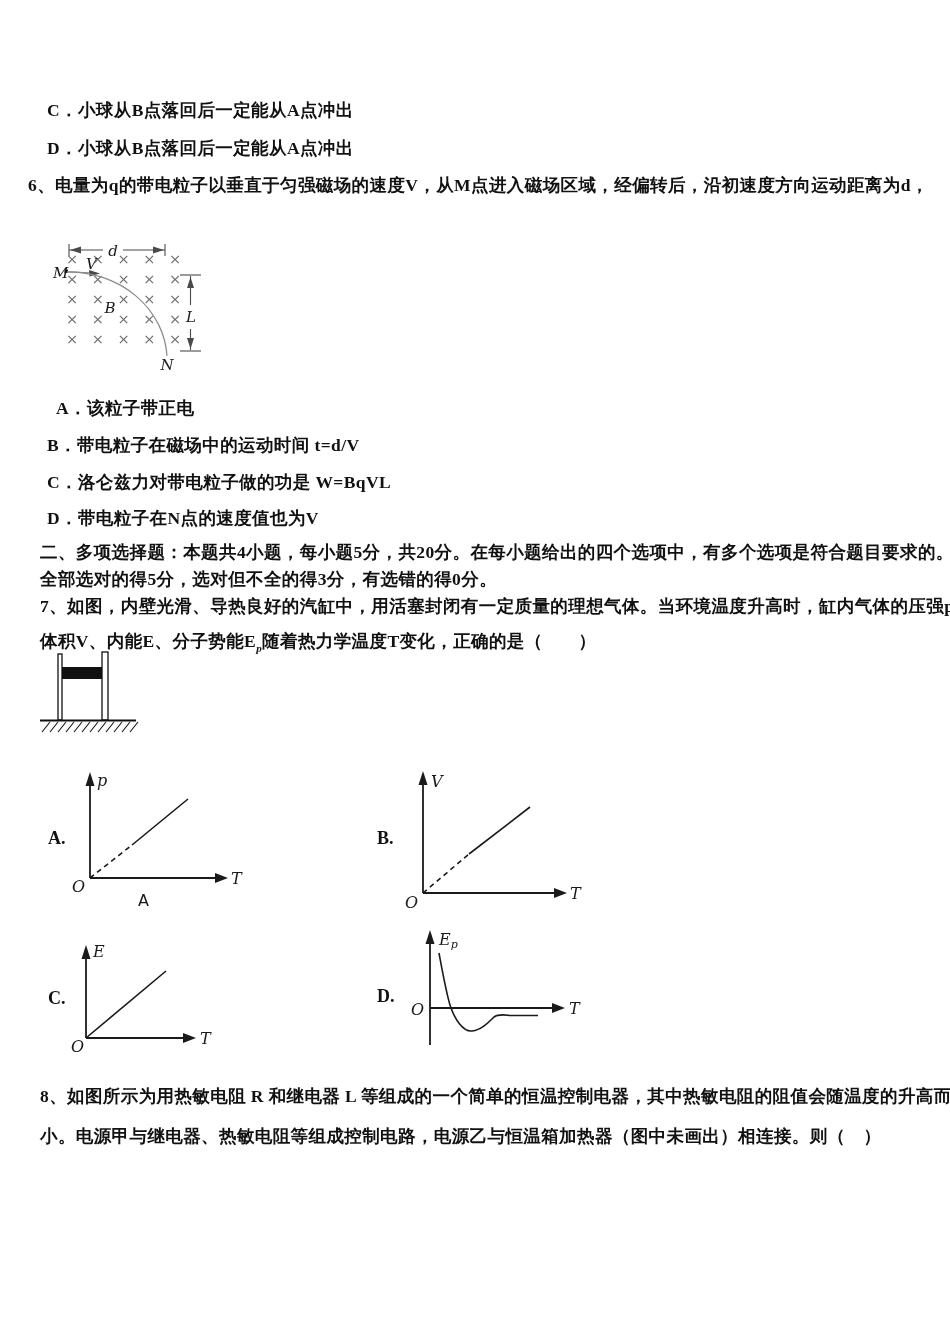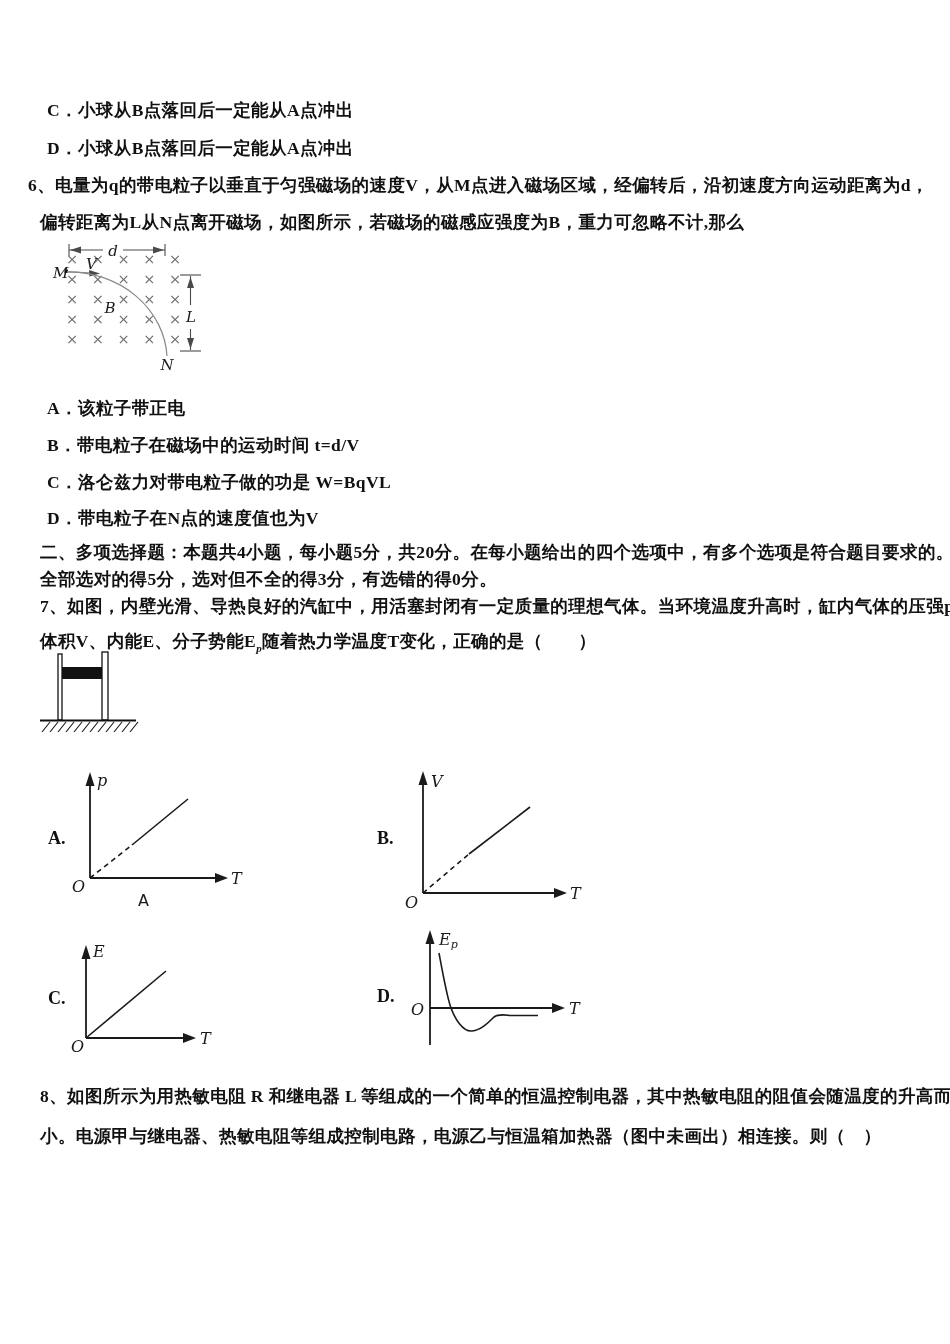--- a/index.html
+++ b/index.html
@@ -36,21 +36,20 @@
 </style>
 </head>
 <body>
 
 <div class="page">
 
   <div class="line" style="left:47px;top:98px">C．小球从B点落回后一定能从A点冲出</div>
   <div class="line" style="left:47px;top:136px">D．小球从B点落回后一定能从A点冲出</div>
 
   <div class="line" style="left:28px;top:173px">6、电量为q的带电粒子以垂直于匀强磁场的速度V，从M点进入磁场区域，经偏转后，沿初速度方向运动距离为d，</div>
-  <div class="line" style="left:40px;top:210px">偏转距离为L从N点离开磁场，如图所示，若磁场的磁感应强度为B，重力可忽略不计,那么</div>
 
   <svg style="left:53px;top:243px" width="215" height="135" viewBox="0 0 215 135">
 
     <g>
       <line class="dim" x1="16" y1="1" x2="16" y2="13"></line>
       <line class="dim" x1="112" y1="1" x2="112" y2="13"></line>
       <line class="dim" x1="16" y1="7" x2="50" y2="7"></line>
       <line class="dim" x1="70" y1="7" x2="112" y2="7"></line>
       <polygon class="ahg" points="17,7 28,3.5 28,10.5"></polygon>
       <polygon class="ahg" points="111,7 100,3.5 100,10.5"></polygon>
@@ -101,21 +100,21 @@
       <line class="dim" x1="137.5" y1="33" x2="137.5" y2="62"></line>
       <line class="dim" x1="137.5" y1="86" x2="137.5" y2="107"></line>
       <polygon class="ahg" points="137.5,34 134,45 141,45"></polygon>
       <polygon class="ahg" points="137.5,106 134,95 141,95"></polygon>
       <text class="dimlabel" x="138" y="79" text-anchor="middle">L</text>
     </g>
 
     <text class="dimlabel" x="114" y="127" text-anchor="middle">N</text>
   </svg>
 
-  <div class="line" style="left:47px;top:396px">A．该粒子带正电</div>
+  <div class="line" style="left:56px;top:396px">A．该粒子带正电</div>
   <div class="line" style="left:47px;top:470px">C．洛仑兹力对带电粒子做的功是 W=BqVL</div>
   <div class="line" style="left:47px;top:433px">B．带电粒子在磁场中的运动时间 t=d/V</div>
   <div class="line" style="left:47px;top:506px">D．带电粒子在N点的速度值也为V</div>
 
   <div class="line" style="left:40px;top:540px">二、多项选择题：本题共4小题，每小题5分，共20分。在每小题给出的四个选项中，有多个选项是符合题目要求的。</div>
   <div class="line" style="left:40px;top:567px">全部选对的得5分，选对但不全的得3分，有选错的得0分。</div>
 
   <div class="line" style="left:40px;top:594px">7、如图，内壁光滑、导热良好的汽缸中，用活塞封闭有一定质量的理想气体。当环境温度升高时，缸内气体的压强p、</div>
   <div class="line" style="left:40px;top:629px"><span>体积V、内能E、分子势能E</span><sub>p</sub><span>随着热力学温度T变化，正确的是（　　）</span></div>
 

